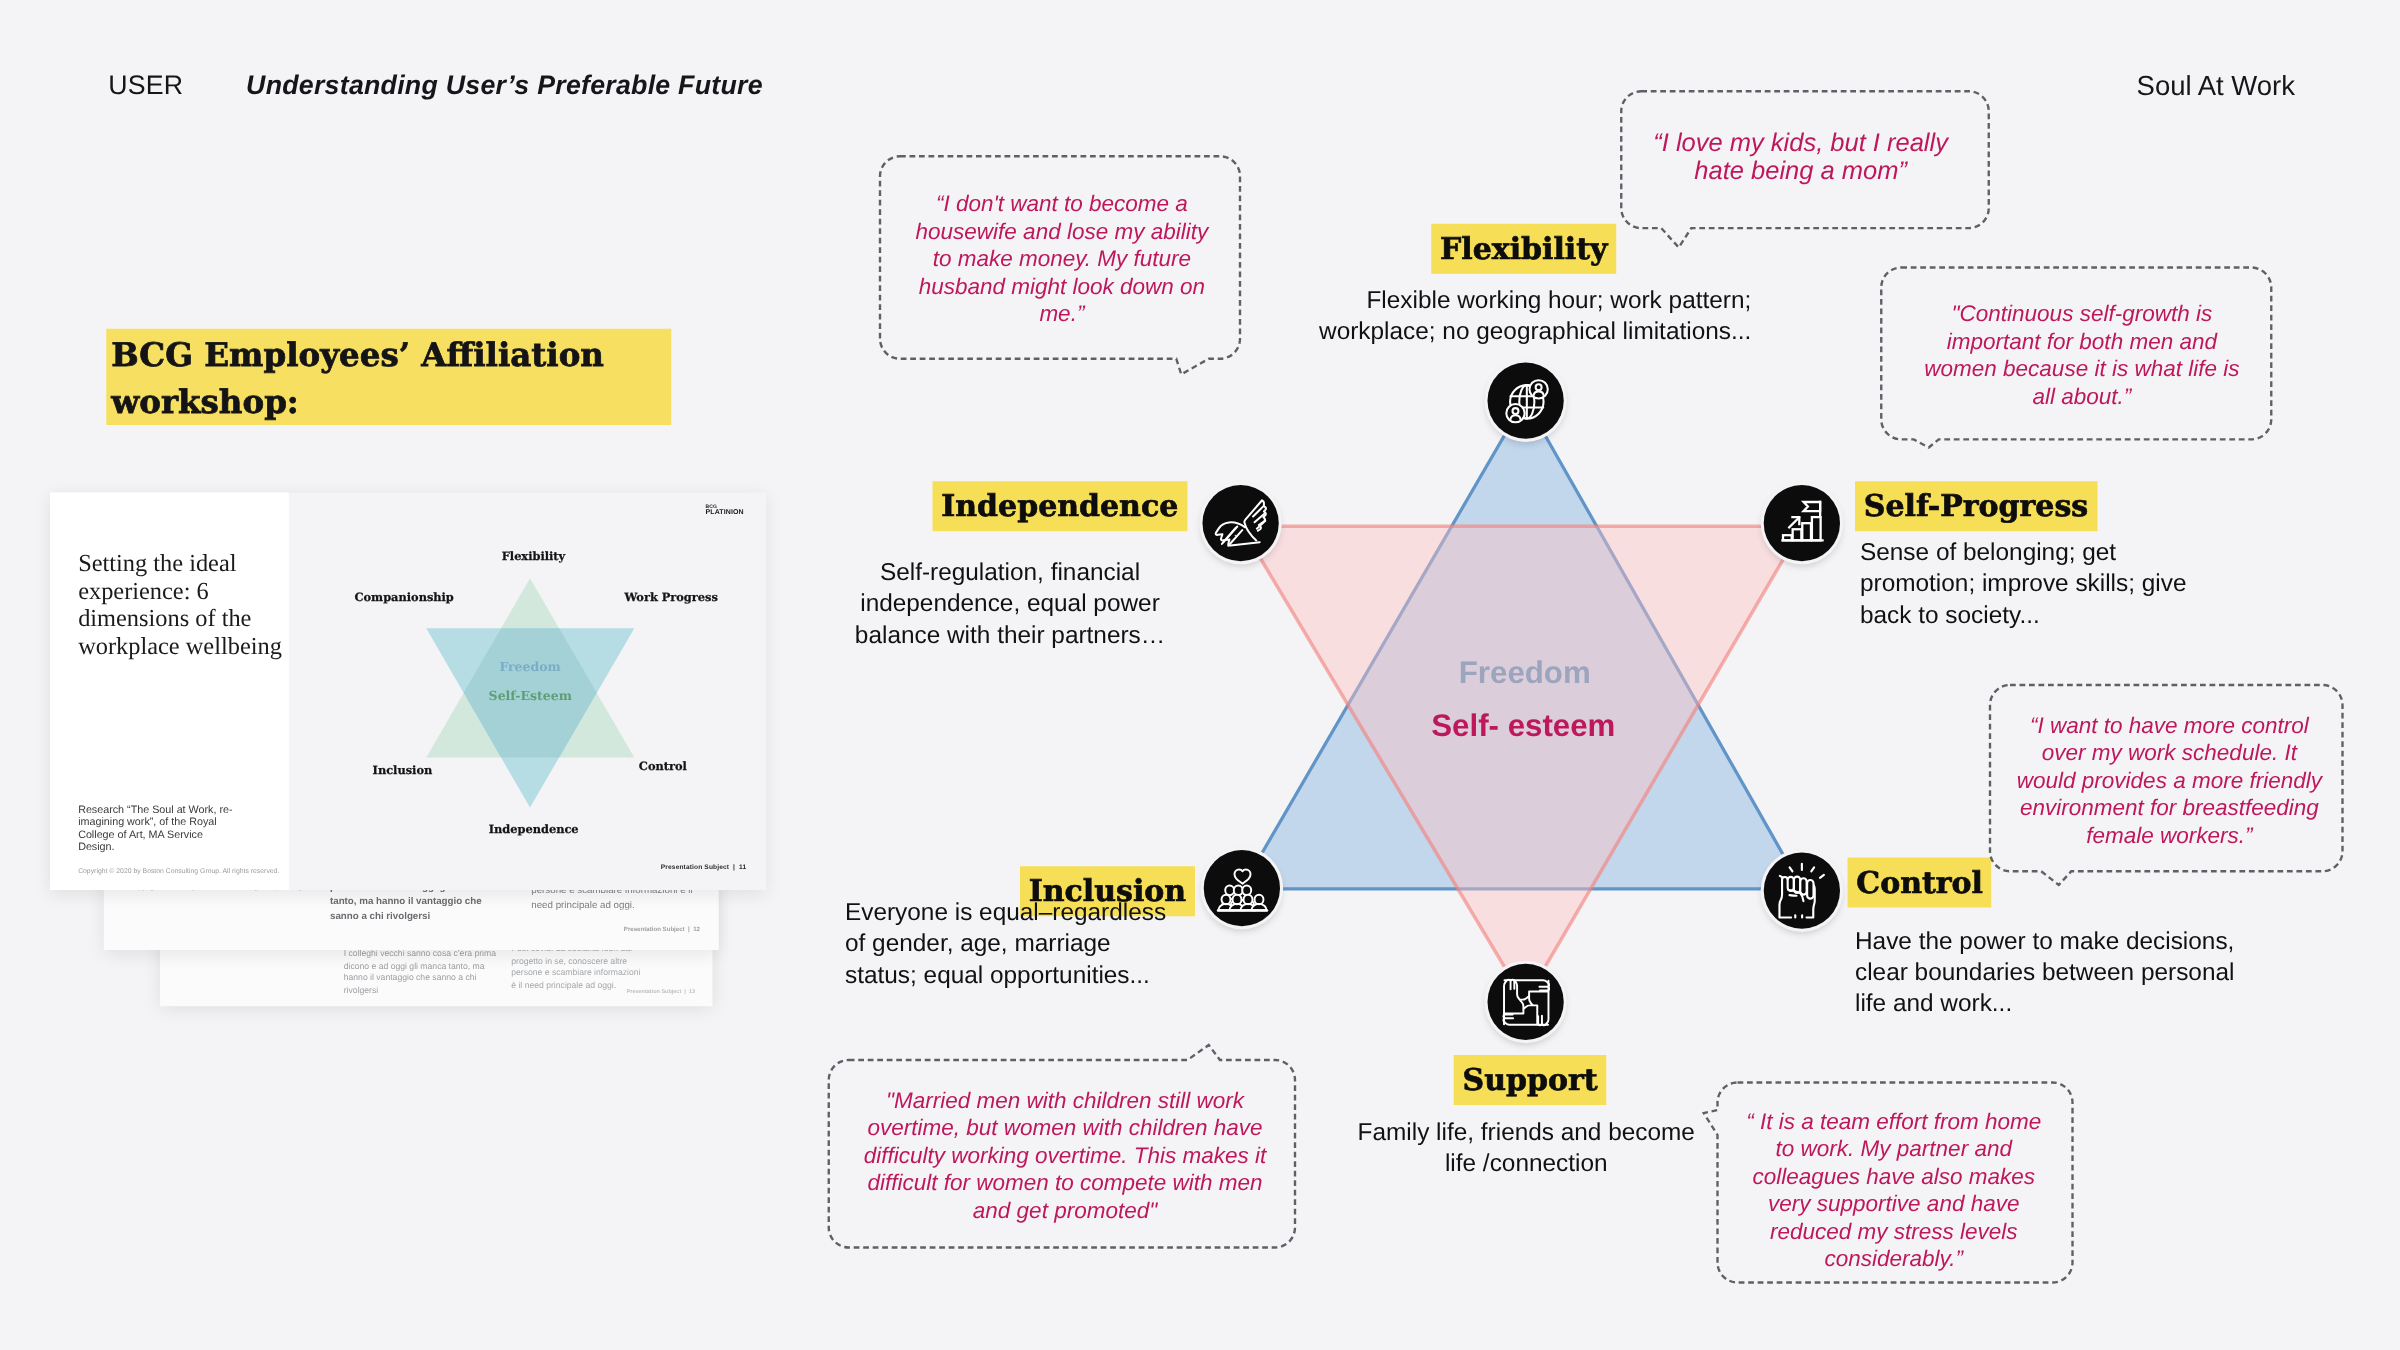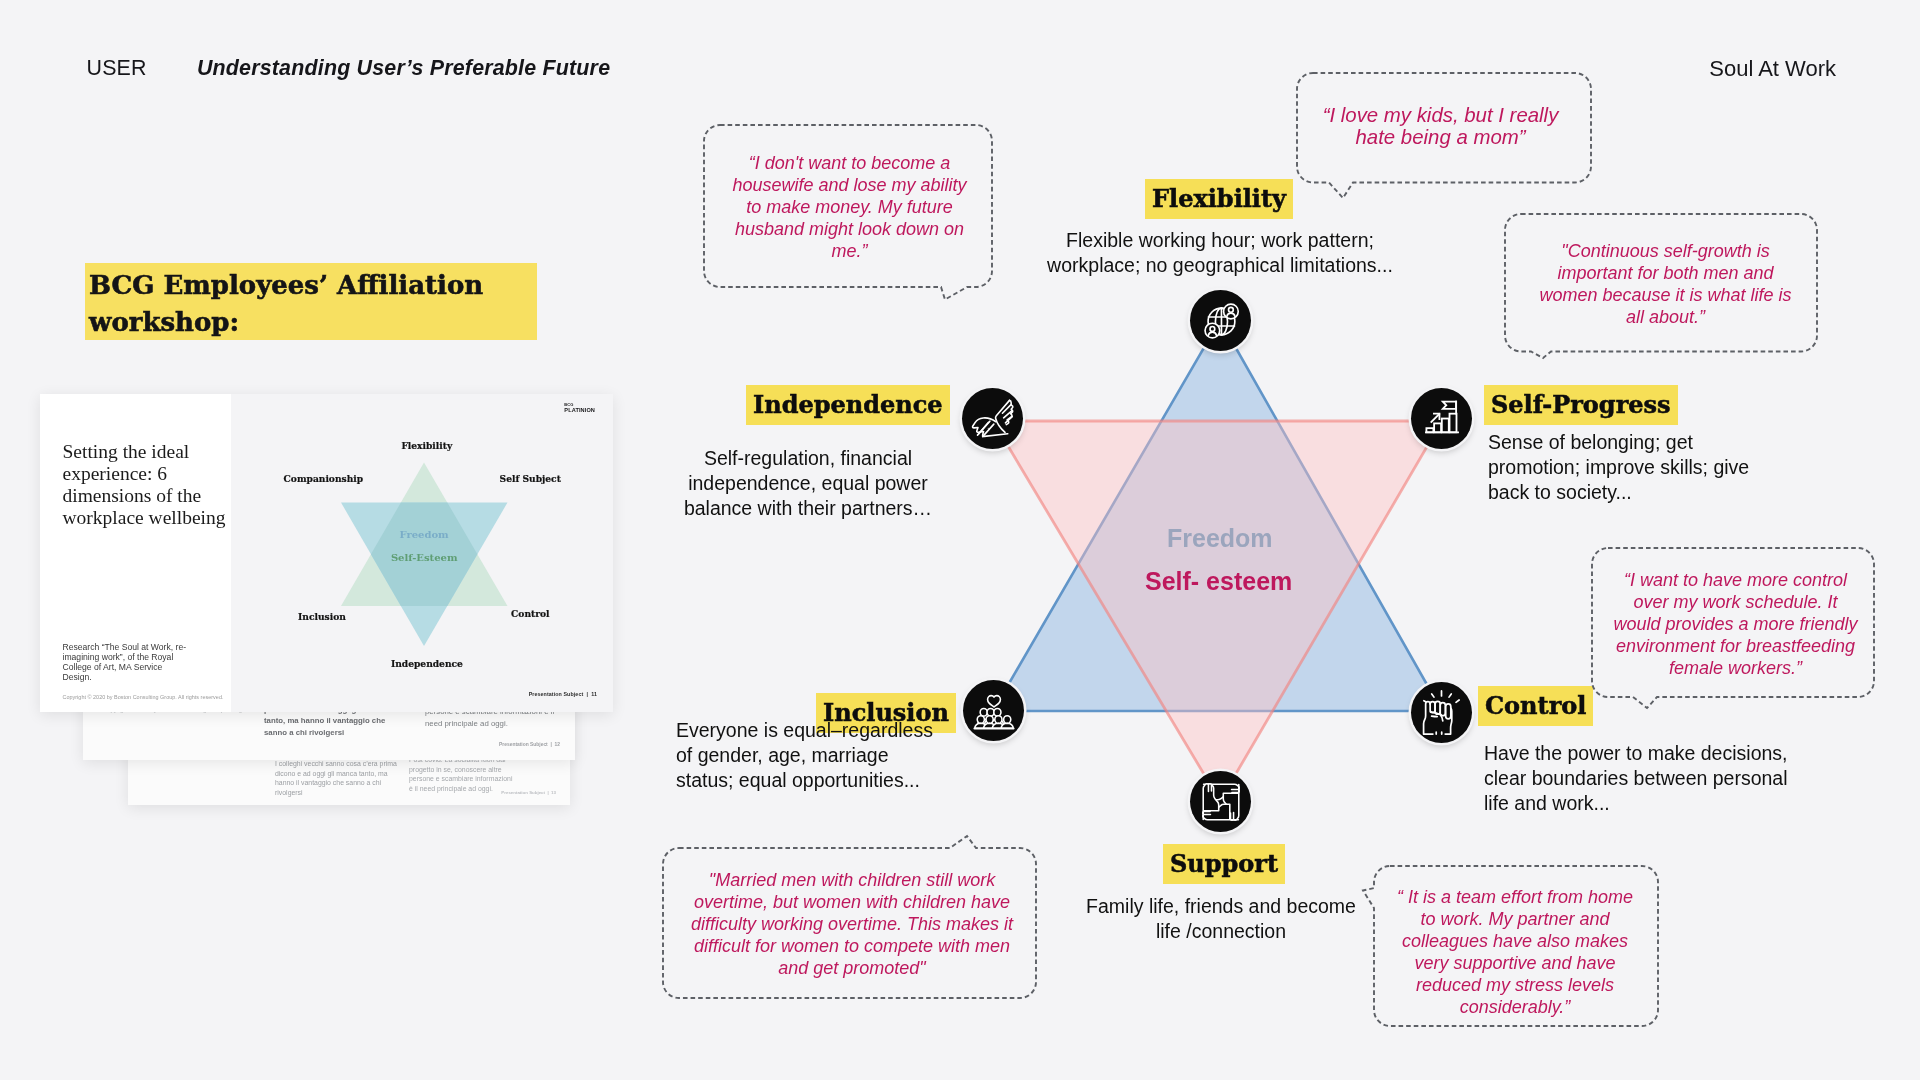--- a/index.html
+++ b/index.html
@@ -96,21 +96,21 @@
   <div class="t-logo"><span>BCG</span><br><span style="font-size:5.6px">PLATINION</span></div>
   <div class="t-foot"><span>Presentation Subject</span>&nbsp;&nbsp;|&nbsp;&nbsp;<span>11</span></div>
   <div class="t-star">
     <svg width="382" height="318" viewBox="0 0 382 318">
       <polygon points="193,68.5 276.5,212 110,212" fill="#d3e8dc"></polygon>
       <polygon points="110,108.5 276.5,108.5 193,252" fill="#b6dce4"></polygon>
       <polygon points="169.9,108.5 216.3,108.5 246.4,160.2 216.3,212 169.9,212 139.9,160.2" fill="#a3d1d6"></polygon>
     </svg>
     <div class="t-lbl" style="left:170.4px;top:47.1px">Flexibility</div>
     <div class="t-lbl" style="left:52.6px;top:80.3px">Companionship</div>
-    <div class="t-lbl" style="left:268.6px;top:80.3px">Self Subject</div>
+    <div class="t-lbl" style="left:268.6px;top:80.3px">Work Progress</div>
     <div class="t-lbl" style="left:280.1px;top:215.4px">Control</div>
     <div class="t-lbl" style="left:160.0px;top:264.5px">Independence</div>
     <div class="t-lbl" style="left:67.1px;top:218.4px">Inclusion</div>
     <div class="t-cen" style="left:168.5px;top:135.3px;color:#7aadc8">Freedom</div>
     <div class="t-cen" style="left:159.9px;top:158.3px;color:#5f9e74">Self-Esteem</div>
   </div>
 </div>
 
 <svg class="abs" id="star" viewBox="0 0 1920 1080">
 
@@ -221,21 +221,21 @@
       <g transform="rotate(270 24 24)">
         <g>
         <path d="M5 4.6h33.6c1.3 0 2.4.4 3.3 1.3l1.2 1.1c1.1 1 1.1 2.3 0 3.3 1.1 1 1.1 2.3 0 3.3l-1.2 1.1c-.9.9-2 1.3-3.3 1.3h-7.3c-1.4 0-2.6.5-3.7 1.4l-3.2 2.7c-1 .9-2.2 1.4-3.6 1.4H14.4V4.6z" fill="#0c0c0c"></path>
         <path d="M43.1 10.3h-7.6M43.1 13.6h-7.2"></path>
       </g>
       </g>
   </svg>
 </div>
 
 <div class="nlabel" style="left:1145px;top:179px"><span>Flexibility</span></div>
-<div class="ndesc" style="left:1039px;top:228px;width:362px;text-align:center">Flexible working hour; work pattern; workplace; no geographical limitations...</div>
+<div class="ndesc" style="left:1039px;top:228px;width:362px;text-align:right">Flexible working hour; work pattern; workplace; no geographical limitations...</div>
 
 <div class="nlabel" style="left:746px;top:385px"><span>Independence</span></div>
 <div class="ndesc" style="left:672px;top:446px;width:272px;text-align:center">Self-regulation, financial independence, equal power balance with their partners…</div>
 
 <div class="nlabel" style="left:1484px;top:385px"><span>Self-Progress</span></div>
 <div class="ndesc" style="left:1488px;top:430px;width:268px;text-align:left">Sense of belonging; get promotion; improve skills; give back to society...</div>
 
 <div class="nlabel" style="left:816px;top:693px"><span>Inclusion</span></div>
 <div class="ndesc" style="left:676px;top:718px;width:272px;">Everyone is equal–regardless of gender, age, marriage status; equal opportunities...</div>
 

